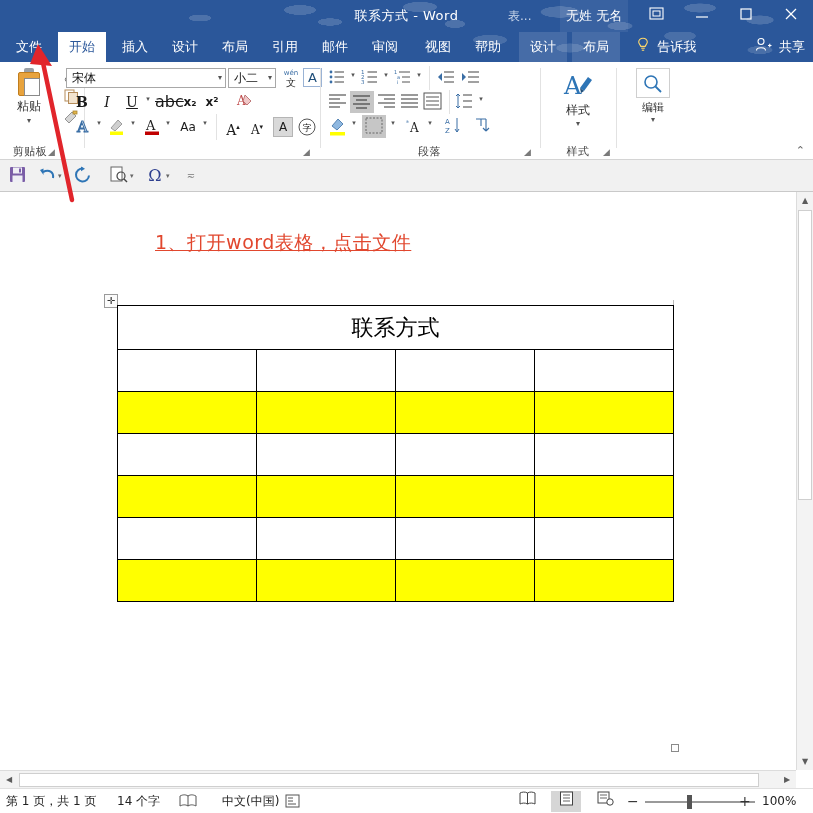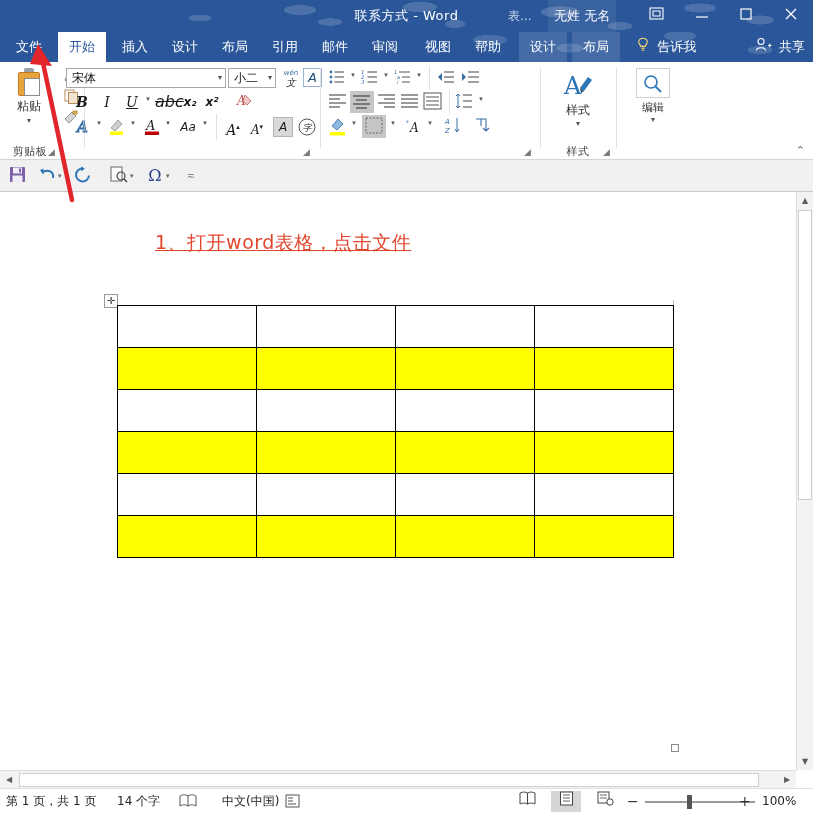--- a/index.html
+++ b/index.html
@@ -34,21 +34,21 @@
   .title-text {
     position: absolute; top: 0; left: 0; width: 813px; height: 32px;
     line-height: 32px; text-align: center;
     color: #ffffff; font-size: 13px; letter-spacing: .5px;
   }
   .acct-small {
     position: absolute; top: 0; left: 508px; height: 32px; line-height: 32px;
     color: #c9d6ea; font-size: 12px;
   }
   .acct-name {
-    position: absolute; top: 0; left: 548px; height: 32px; line-height: 32px;
+    position: absolute; top: 0; left: 560px; height: 32px; line-height: 32px;
     color: #ffffff; font-size: 13px;
     background: rgba(255,255,255,0.07); padding: 0 6px;
   }
   .win-btn {
     position: absolute; top: 0; height: 32px; width: 44px;
     line-height: 32px; text-align: center;
     color: #ffffff; font-size: 14px;
   }
   .win-btn.ribbon-disp { left: 634px; font-size: 13px; }
   .win-btn.min  { left: 680px; font-size: 15px; }
@@ -140,21 +140,21 @@
   }
   .fontbox .dd, .sizebox .dd {
     position: absolute; right: 3px; top: 0; font-size: 8px; color: #555; line-height: 18px;
   }
   .sizebox {
     position: absolute; left: 228px; top: 6px; width: 48px; height: 20px;
     border: 1px solid #a8a8a8; background: #fff; font-size: 12px;
     line-height: 18px; padding-left: 5px; color: #111;
   }
   .ico-btn {
-    position: absolute; text-align: center; color: #444; font-style: italic;
+    position: absolute; text-align: center; color: #444;
   }
   .boxed {
     border: 1px solid #9ab3d5; background: #fff;
   }
 
   
   .qat {
     position: absolute; top: 160px; left: 0; width: 813px; height: 32px;
     background: #f1f1f1; border-bottom: 1px solid #c9c9c9;
   }
@@ -427,20 +427,21 @@
     <div class="ico-btn" style="left:297px;top:55px;width:20px;height:20px;">
       <svg width="20" height="20" viewBox="0 0 20 20">
         <circle cx="10" cy="10" r="8" fill="none" stroke="#555" stroke-width="1"></circle>
         <text x="10" y="14" font-size="9" fill="#1b1b1b" text-anchor="middle" font-family="DejaVu Sans">字</text>
       </svg>
     </div>
 
     <div class="grp-sep" style="left:320px;"></div>
 
     <div class="grp" style="left:322px;width:215px;">
+      <div class="grp-label">段落</div>
       <div class="dialog-launcher" style="right:4px;">◢</div>
     </div>
 
     <div class="ico-btn" style="left:327px;top:6px;width:20px;height:20px;">
       <svg width="18" height="18" viewBox="0 0 18 18">
         <circle cx="3" cy="4" r="1.4" fill="#3a6ea5"></circle>
           <line x1="6.5" y1="4" x2="16" y2="4" stroke="#555" stroke-width="1.1"></line>
         <circle cx="3" cy="9" r="1.4" fill="#3a6ea5"></circle>
           <line x1="6.5" y1="9" x2="16" y2="9" stroke="#555" stroke-width="1.1"></line>
         <circle cx="3" cy="14" r="1.4" fill="#3a6ea5"></circle>
@@ -647,20 +648,23 @@
       <div class="annot">1、打开word表格，点击文件</div>
 
       <div class="page-edge-l"></div>
       <div class="page-edge-r"></div>
 
       <div class="move-handle">✛</div>
 
       <div class="tbl-wrap">
         <table class="doctbl">
           <tbody>
+              <tr>
+            <td class="title-cell" colspan="4">联系方式</td>
+          </tr>
           <tr>
             <td></td>
             <td></td>
             <td></td>
             <td></td>
           </tr>
           <tr class="yel">
             <td></td>
             <td></td>
             <td></td>

